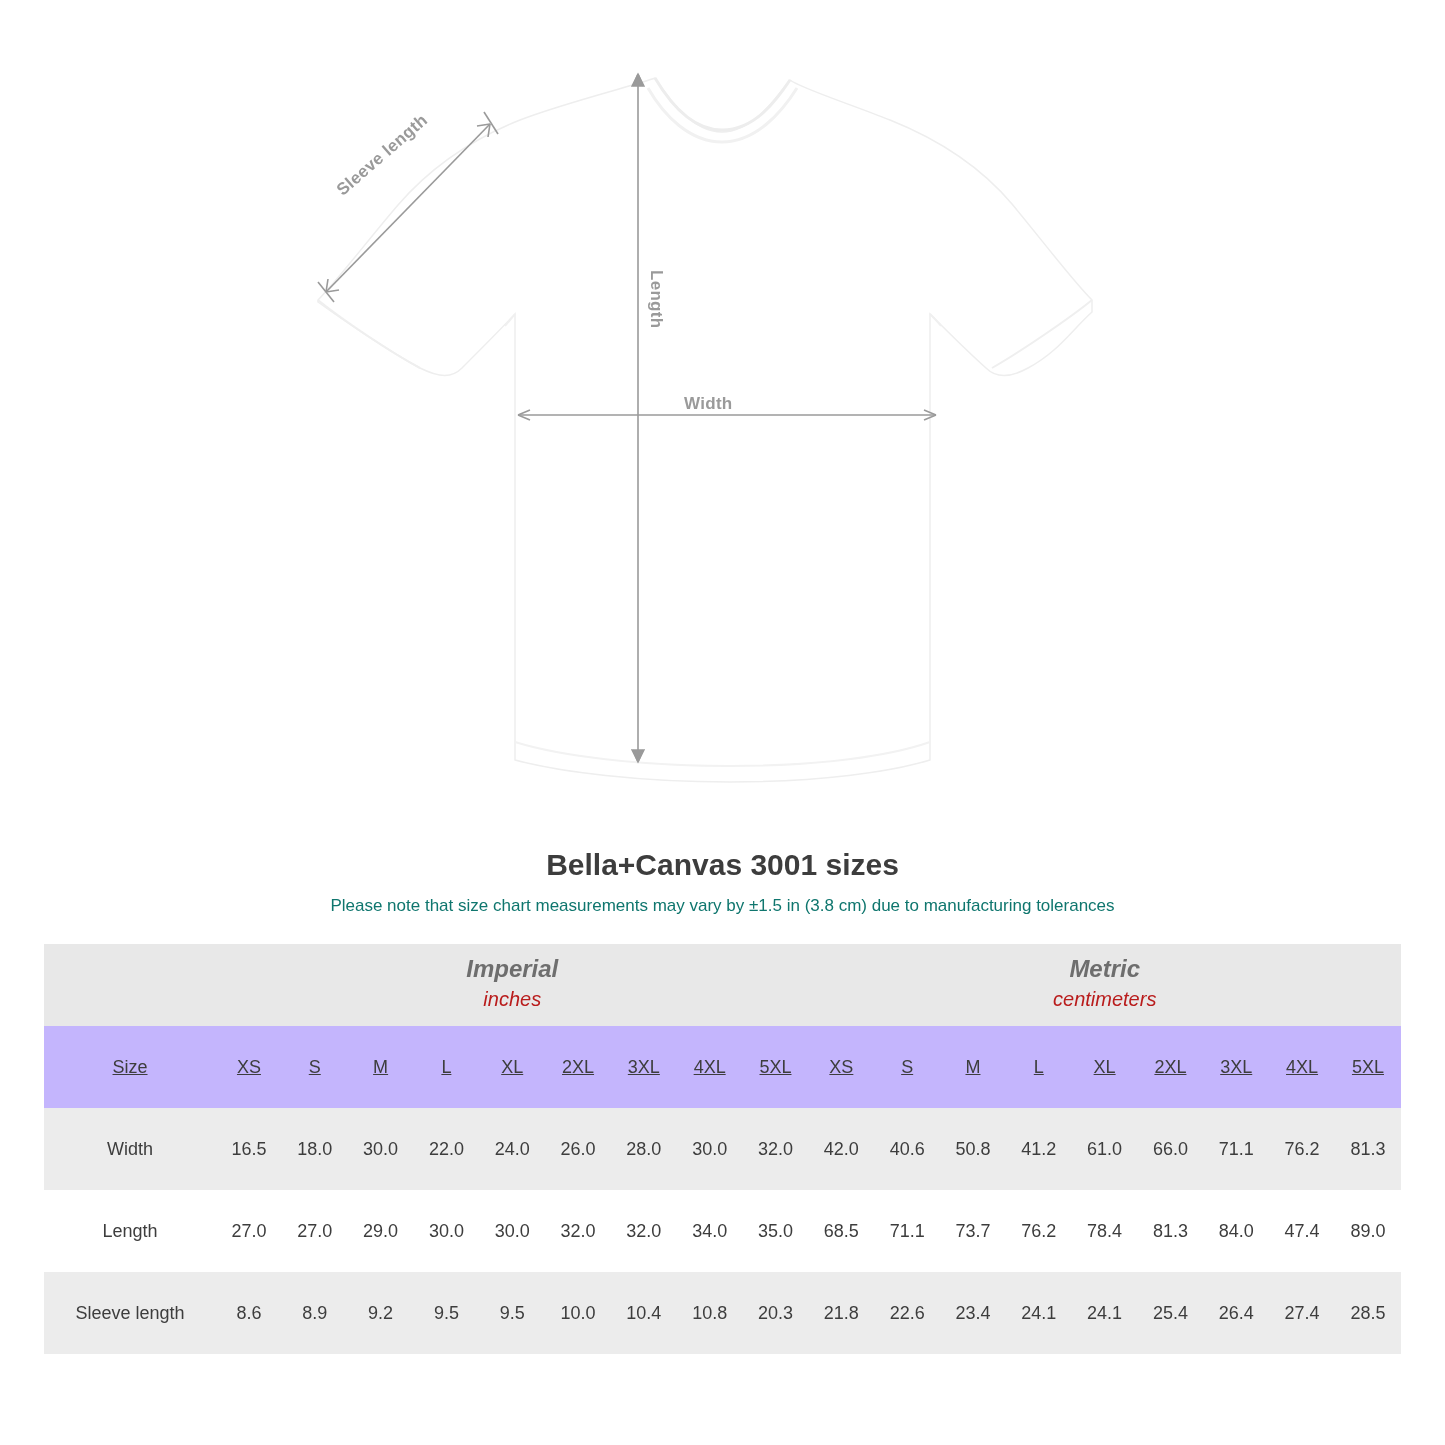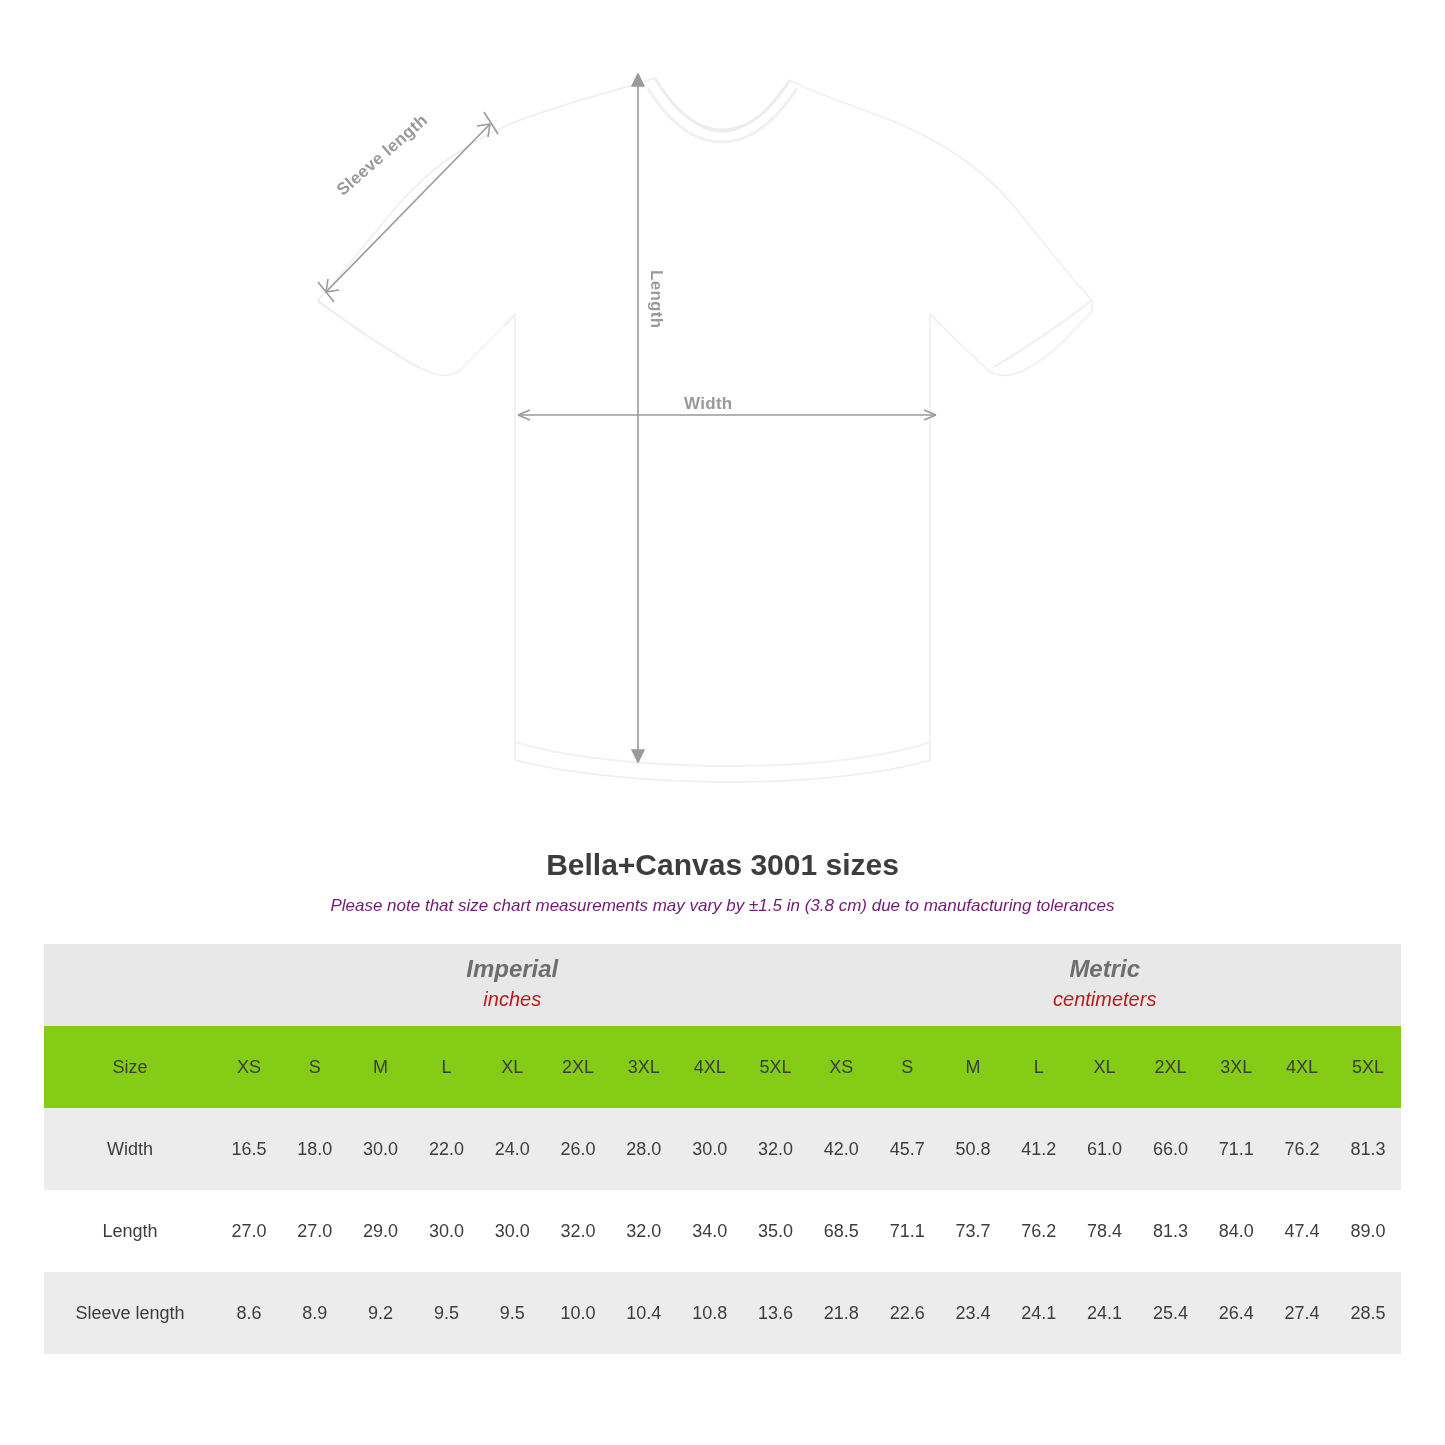--- a/index.html
+++ b/index.html
@@ -70,22 +70,21 @@
     margin-top: 18px;
   }
   .chart-title {
     font-size: 30px;
     font-weight: bold;
     color: #3d3d3d;
     margin: 0;
   }
   .chart-note {
     font-size: 17px;
-    font-style: italic;
-    color: #701a75;
+    color: #0f766e;
     margin: 14px 0 6px 0;
   }
 
   
   .table-wrap {
     margin: 28px 44px 0 44px;
   }
   table.size-table {
     border-collapse: collapse;
     width: 1357px;
@@ -114,23 +113,24 @@
   }
   .unit-sub {
     font-size: 20px;
     font-style: italic;
     color: #b91c1c;
     line-height: 1.6;
   }
   .row-odd td { background: #ffffff; }
   .row-even td { background: #ececec; }
   .col-head td {
-    background: #84cc16;
+    background: #c4b5fd;
     font-weight: bold;
     font-size: 19px;
+    text-decoration: underline;
   }
   .row-label {
     font-weight: bold;
     font-size: 19px;
   }
   .first-col { width: 172px; }
   .val-col { width: 65.8px; }
 </style>
 </head>
 <body>
@@ -281,21 +281,21 @@
           <td>16.5</td>
           <td>18.0</td>
           <td>30.0</td>
           <td>22.0</td>
           <td>24.0</td>
           <td>26.0</td>
           <td>28.0</td>
           <td>30.0</td>
           <td>32.0</td>
           <td>42.0</td>
-          <td>45.7</td>
+          <td>40.6</td>
           <td>50.8</td>
           <td>41.2</td>
           <td>61.0</td>
           <td>66.0</td>
           <td>71.1</td>
           <td>76.2</td>
           <td>81.3</td>
         </tr>
 
         <tr class="row-odd">
@@ -323,21 +323,21 @@
         <tr class="row-even">
           <td class="row-label">Sleeve length</td>
           <td>8.6</td>
           <td>8.9</td>
           <td>9.2</td>
           <td>9.5</td>
           <td>9.5</td>
           <td>10.0</td>
           <td>10.4</td>
           <td>10.8</td>
-          <td>13.6</td>
+          <td>20.3</td>
           <td>21.8</td>
           <td>22.6</td>
           <td>23.4</td>
           <td>24.1</td>
           <td>24.1</td>
           <td>25.4</td>
           <td>26.4</td>
           <td>27.4</td>
           <td>28.5</td>
         </tr>

